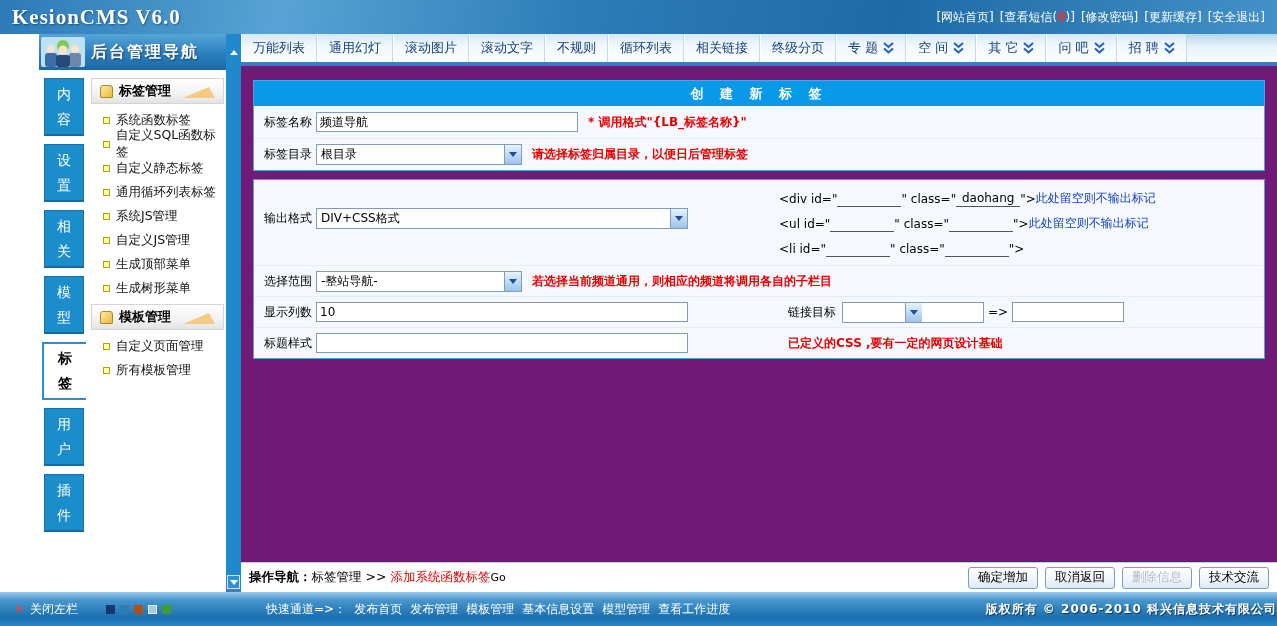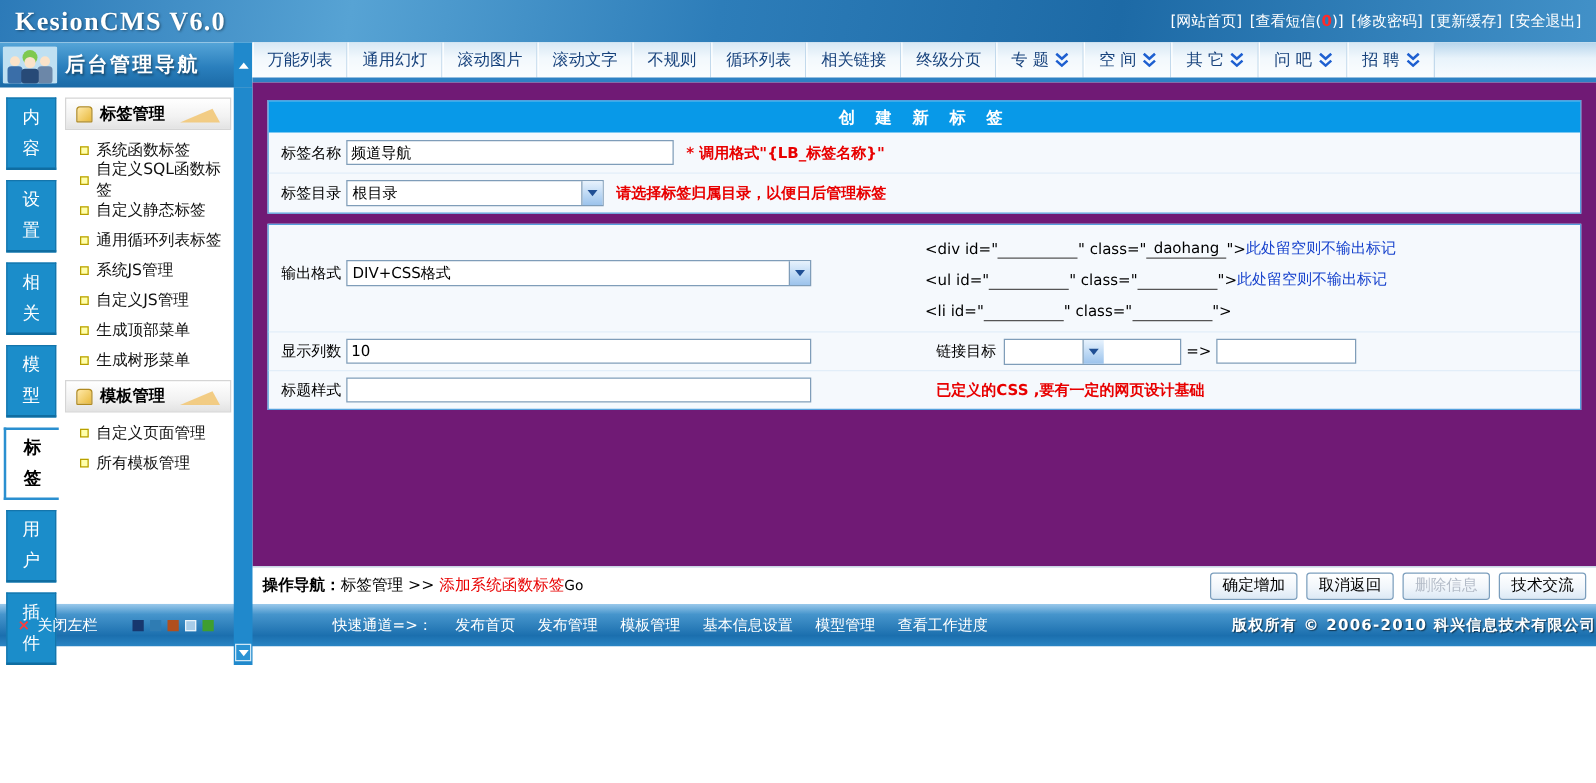--- a/index.html
+++ b/index.html
@@ -12,21 +12,21 @@
     color:#fff; }
   .brand { font-family:"Liberation Serif","DejaVu Serif",serif; font-size:21px; font-weight:bold;
     padding-left:12px; letter-spacing:1px; text-shadow:1px 1px 2px rgba(0,0,0,.4); width:210px; }
   .date { font-size:12px; }
   .date a { color:#fff; text-decoration:underline; cursor:pointer; }
   .toplinks { margin-left:auto; padding-right:12px; font-size:12px; display:flex; gap:6px; }
   .toplinks a { color:#fff; text-decoration:none; cursor:pointer; }
   .msgcount { color:#ff2a2a; font-weight:bold; }
 
   
-  .mid { height:449px; display:flex; }
+  .mid { height:558px; display:flex;padding-left:39px; }
 
   
   .sidebar { width:202px; background:#fff; display:flex; flex-direction:column; }
   .sb-header { height:36px; display:flex; align-items:center;
     background:linear-gradient(180deg,#55a5d8 0%,#2a7fbd 55%,#1b6aa6 100%); }
   .avatar { width:44px; height:30px; margin-left:2px; border-radius:2px; overflow:hidden; flex:none; }
   .sb-title { flex:1; color:#fff; font-size:16px; font-weight:bold; letter-spacing:2px;
     text-shadow:1px 1px 2px rgba(0,0,0,.45); padding-left:6px; }
   .strip-up { width:15px; height:36px; background:#2089cc; display:flex; align-items:center; justify-content:center; cursor:pointer; }
   .tri-up { width:0; height:0; border-left:4px solid transparent; border-right:4px solid transparent; border-bottom:5px solid #fff; }
@@ -106,21 +106,21 @@
 
   
   .footer { height:34px; display:flex; align-items:center; color:#fff;
     background:linear-gradient(180deg,#9ccaec 0%,#4695cc 25%,#1b6fae 75%,#2a85c4 100%); }
   .closex { color:#ff3b3b; font-weight:bold; margin:0 6px 0 14px; cursor:pointer; }
   .closelbl { cursor:pointer; }
   .sqs { display:flex; gap:5px; margin-left:28px; }
   .sq { width:9px; height:9px; display:inline-block; cursor:pointer; }
   .sq1{background:#17376e;} .sq2{background:#2f7cb3;} .sq3{background:#b04f1e;}
   .sq4{background:#a6cbe8;border:1px solid #e8f2fa;} .sq5{background:#3f9e2f;}
-  .quick { margin-left:95px; display:flex; gap:18px; }
+  .quick { margin-left:95px; display:flex; gap:8px; }
   .quick a { color:#fff; text-decoration:none; cursor:pointer; }
   .copyright { margin-left:auto; font-weight:bold; letter-spacing:1px;
     text-shadow:1px 1px 1px rgba(0,0,0,.55); }
 </style>
 </head>
 <body>
 
 <div class="topbar">
   <div class="brand">KesionCMS V6.0</div>
   <div class="toplinks">
@@ -332,20 +332,30 @@
             <div class="codeline">
               <span>&lt;div id="</span><input class="uline" style=""><span>" class="</span><input class="uline" value="daohang" style=""><span>"&gt;</span><a class="bluenote">此处留空则不输出标记</a>
             </div>
             <div class="codeline">
               <span>&lt;ul id="</span><input class="uline" style=""><span>" class="</span><input class="uline" value="" style=""><span>"&gt;</span><a class="bluenote">此处留空则不输出标记</a>
             </div>
             <div class="codeline">
               <span>&lt;li id="</span><input class="uline" style=""><span>" class="</span><input class="uline" value="" style=""><span>"&gt;</span>
             </div>
           </div>
+        </div>
+        <div class="b2row">
+          <span class="flabel">选择范围</span>
+          <span class="sel w205">
+            <span class="sval">-整站导航-</span>
+            <span class="arr">
+                <i></i>
+              </span>
+          </span>
+          <span class="rednote">若选择当前频道通用，则相应的频道将调用各自的子栏目</span>
         </div>
         <div class="b2row">
           <span class="flabel">显示列数</span>
           <input class="txt w370" value="10" style="">
           <div class="ltgroup">
             <span class="flabel">链接目标</span>
             <span class="sel w140">
               <span class="sval">-没有设置-</span>
               <span class="arr">
                   <i></i>

